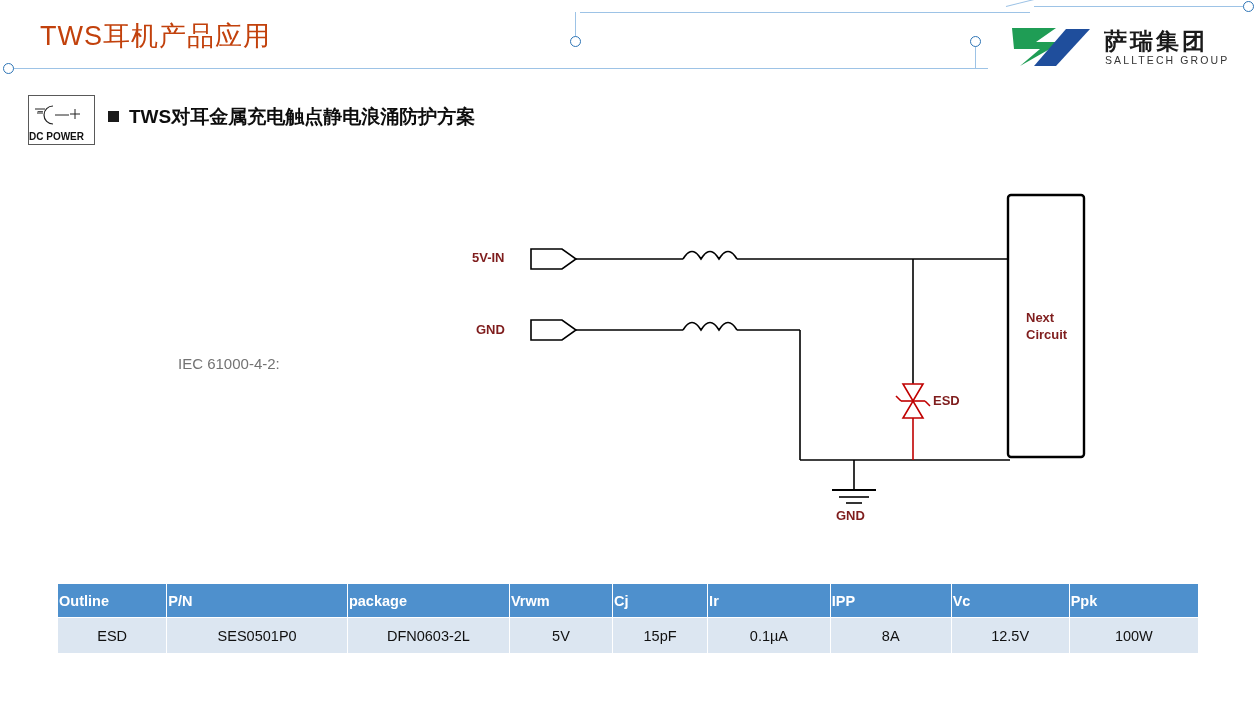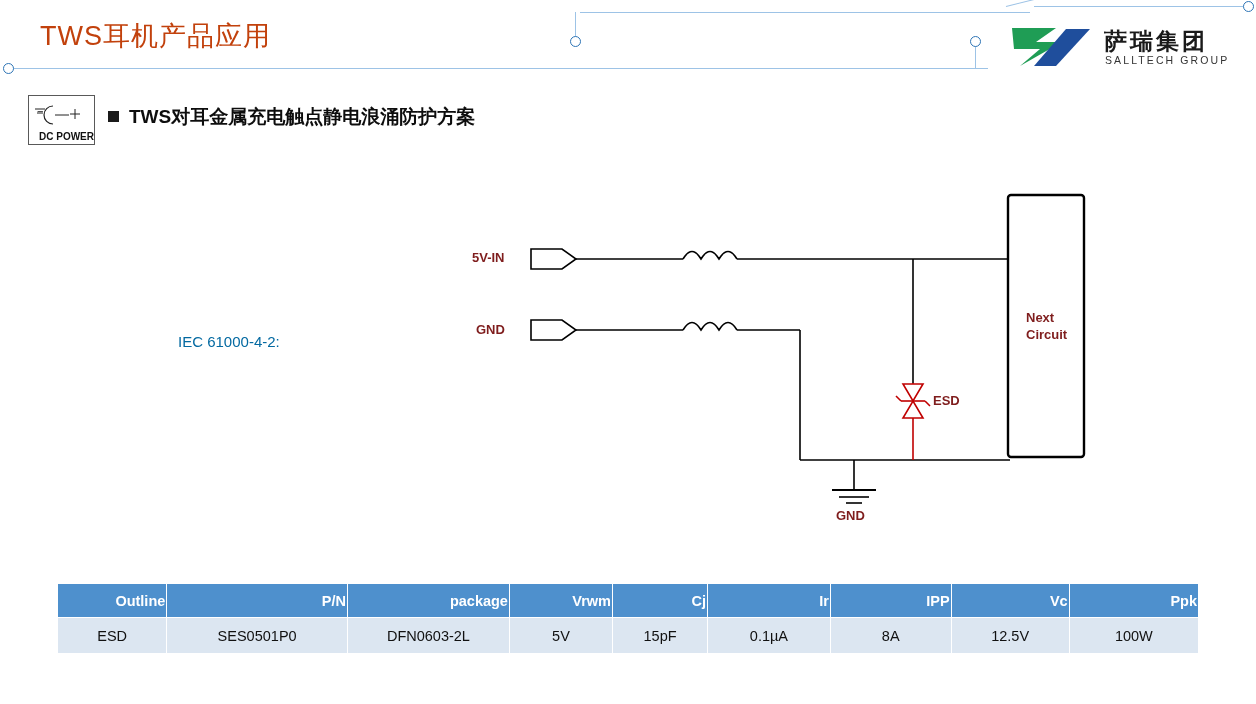--- a/index.html
+++ b/index.html
@@ -103,21 +103,21 @@
     left: 28px; top: 95px;
     width: 67px; height: 50px;
     border: 1px solid #595959;
     box-sizing: border-box;
     background: #ffffff;
   }
   #dc-power-label {
     position: absolute;
     left: 0; bottom: 2px;
     width: 100%;
-    text-align: right;
+    text-align: left;
     font-size: 10px;
     font-weight: bold;
     color: #111111;
   }
   #section-heading {
     position: absolute;
     left: 108px; top: 104px;
     font-size: 19px;
     font-weight: bold;
     color: #0d0d0d;
@@ -139,42 +139,42 @@
   }
   .sch-label {
     position: absolute;
     font-size: 13px;
     font-weight: bold;
     color: #7f1d1d;
     white-space: nowrap;
   }
   #iec-note {
     position: absolute;
-    left: 178px; top: 170px;
+    left: 178px; top: 192px;
     font-size: 15px;
-    color: #0369a1;
+    color: #737373;
     line-height: 23px;
     white-space: nowrap;
   }
 
   
   #param-table {
     position: absolute;
     left: 57px; top: 583px;
     width: 1142px;
     border-collapse: collapse;
     font-size: 14.5px;
   }
   #param-table th {
     background: #4e90cd;
     color: #ffffff;
     font-weight: bold;
     height: 31px;
     border: 1px solid #ffffff;
-    text-align: right;
+    text-align: left;
   }
   #param-table td {
     background: #dce6f1;
     color: #111111;
     height: 33px;
     border: 1px solid #ffffff;
     text-align: center;
   }
 </style>
 </head>

